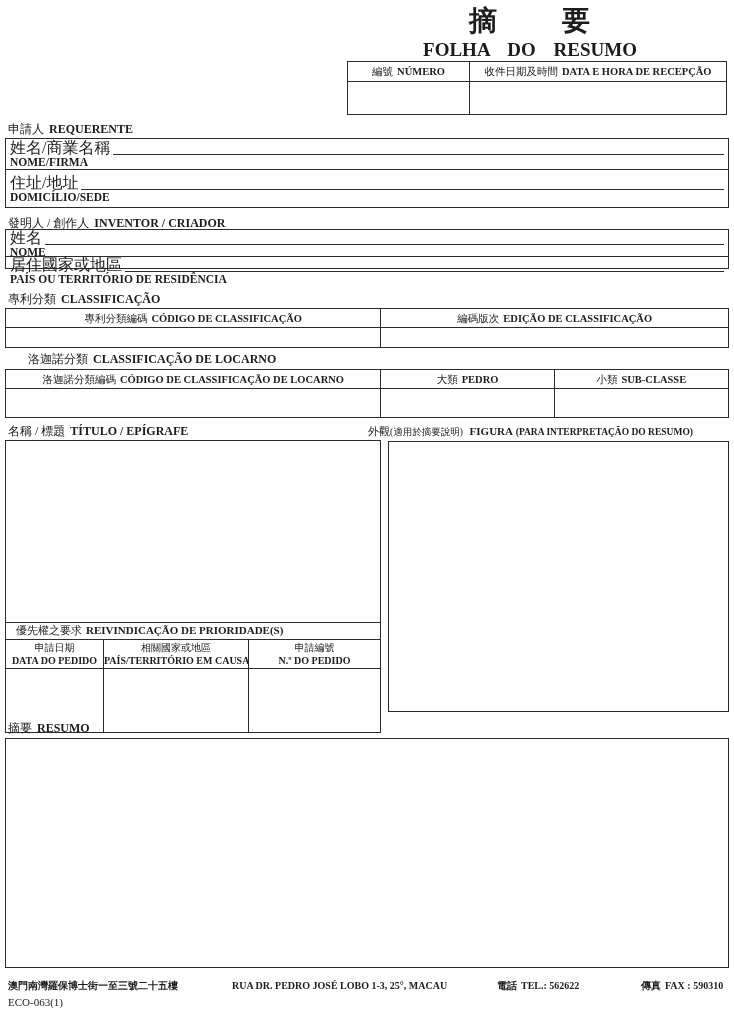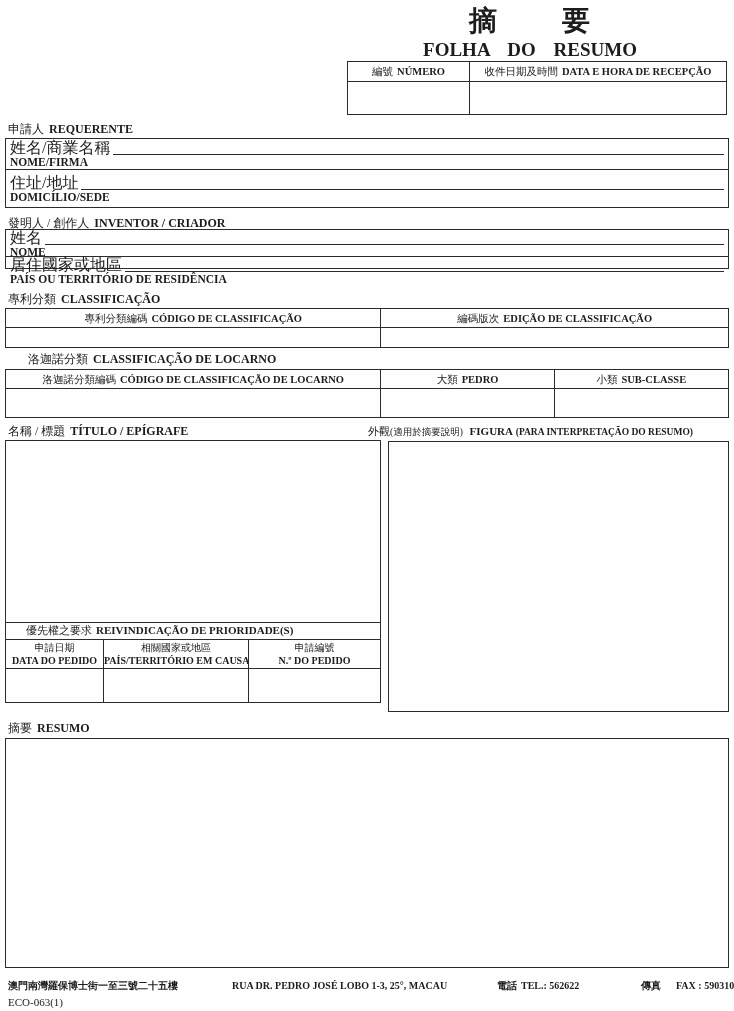--- a/index.html
+++ b/index.html
@@ -38,23 +38,23 @@
   
   .grid-table { display:grid; border:1.5px solid #2b2b2b; }
   .grid-table > div { border-right:1px solid #2b2b2b; border-bottom:1px solid #2b2b2b;
                       overflow:hidden; white-space:nowrap; }
   .gt-lastcol { border-right:none !important; }
   .gt-lastrow { border-bottom:none !important; }
   .val-cell { font-size:11px; }
   
   .prio-strip { left:5px; top:622px; width:376px; height:17px;
                 border:1.5px solid #2b2b2b; border-bottom:none;
-                font-size:11px; line-height:15px; padding-left:20px; white-space:nowrap; overflow:hidden; }
+                font-size:11px; line-height:15px; padding-left:10px; white-space:nowrap; overflow:hidden; }
   .prio-strip .pt { margin-left:4px; }
-  .prio-table { left:5px; top:639px; width:376px; height:64px;
+  .prio-table { left:5px; top:639px; width:376px; height:94px;
                 grid-template-columns:98px 145px 1fr; grid-template-rows:29px 1fr; }
   .prio-h { font-size:10px; text-align:center; padding-top:1px; line-height:13px; }
   .prio-h .pt { margin-left:0; display:block; }
   
   .fig-heading { font-size:11px; white-space:nowrap; }
   .fig-note { font-size:9.5px; }
   .fig-note-pt { font-size:9.5px; font-weight:bold; }
   
   .footer-item { font-size:10px; font-weight:bold; white-space:nowrap; }
   .footer-item .zh { font-weight:bold; }
@@ -195,17 +195,17 @@
   <div class="abs footer-item" style="left:8px; top:979px;">
     <span class="zh">澳門南灣羅保博士街一至三號二十五樓</span>
   </div>
   <div class="abs footer-item" style="left:232px; top:980px;">
     <span>RUA DR. PEDRO JOSÉ LOBO 1-3, 25°, MACAU</span>
   </div>
   <div class="abs footer-item" style="left:497px; top:979px;text-align:center;">
     <span class="zh">電話</span><span class="pt" style="margin-left:4px;">TEL.: 562622</span>
   </div>
   <div class="abs footer-item" style="left:641px; top:979px;">
-    <span class="zh">傳真</span><span class="pt" style="margin-left:15px;">FAX : 590310</span>
+    <span class="zh">傳真</span><span class="pt" style="margin-left:4px;">FAX : 590310</span>
   </div>
   <div class="abs form-code" style="left:8px; top:996px;">ECO-063(1)</div>
 
 </div>
 
 </body></html>

